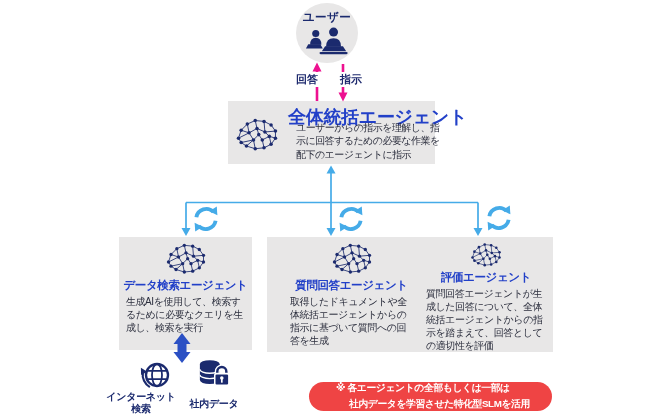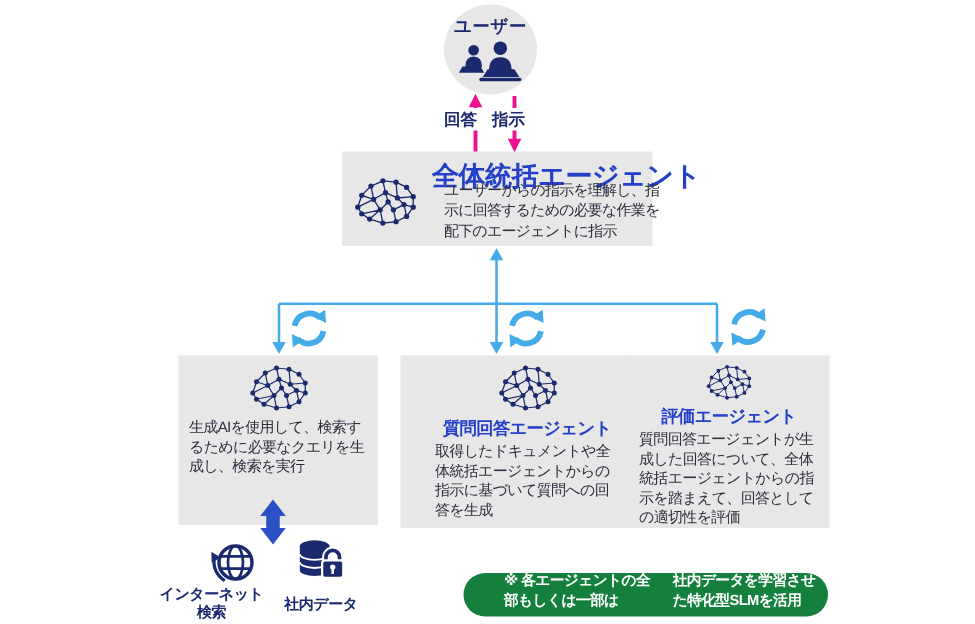--- a/index.html
+++ b/index.html
@@ -7,21 +7,21 @@
     position:relative;width:554px;height:416px;background:#ffffff;overflow:hidden;
     font-family:"Liberation Sans","DejaVu Sans",sans-serif;
   }
   .abs{position:absolute;}
   
   .user-node{left:296px;top:3px;width:62px;height:60px;border-radius:50%;background:#e8e7e7;text-align:center;}
   .user-label{margin-top:7px;font-size:11.5px;font-weight:bold;color:#1b2a6e;letter-spacing:.5px;}
   
   .overlay{left:0;top:0;width:650px;height:416px;z-index:3;pointer-events:none;}
   
-  .flow-labels{left:295px;top:72px;z-index:4;display:flex;gap:8px;}
+  .flow-labels{left:295px;top:72px;z-index:4;display:flex;gap:20px;}
   .flow-labels span{background:#fff;padding:0 1px;font-size:11px;font-weight:bold;color:#1e2a6e;}
   
   .gbox{background:#e8e7e7;z-index:2;}
   .orchestrator{left:228px;top:101px;width:207px;height:63px;}
   .orch-icon{left:235px;top:117px;z-index:2;}
   .orch-title{left:288px;top:105px;font-size:18px;font-weight:bold;color:#2240c8;z-index:2;letter-spacing:-.3px;}
   .orch-desc{left:296px;top:121px;width:146px;font-size:10px;line-height:1.33;color:#2c2f3e;z-index:2;letter-spacing:-.55px;}
   .agent-box{top:237px;display:flex;flex-direction:column;align-items:center;}
   .agent-1{left:119px;width:133px;height:113px;}
   .agent-2{left:267px;width:137px;height:115px;padding-left:16px;}
@@ -29,22 +29,22 @@
   .agent-box .brain{margin-top:5px;}
   .agent-title{margin-top:1px;font-size:11.5px;font-weight:bold;color:#2240c8;text-align:center;letter-spacing:-.4px;}
   .agent-desc{margin:2px 7px 0;font-size:10px;line-height:1.3;color:#2c2f3e;letter-spacing:-.45px;align-self:stretch;text-align:left;}
   
   .globe-icon{left:140px;top:358px;z-index:2;}
   .db-icon{left:197px;top:358px;z-index:2;}
   .src-label{font-size:10px;font-weight:bold;color:#1b2a6e;text-align:center;line-height:1.18;white-space:pre-line;z-index:2;letter-spacing:-.3px;}
   .src-1{left:96px;top:391px;width:90px;}
   .src-2{left:178px;top:398px;width:72px;}
   
-  .note-pill{left:309px;top:382px;width:243px;height:29px;border-radius:15px;background:#15803d;
-    display:flex;flex-direction:row;justify-content:space-between;padding-left:27px;box-sizing:border-box;z-index:2;}
+  .note-pill{left:309px;top:382px;width:243px;height:29px;border-radius:15px;background:#ef4444;
+    display:flex;flex-direction:column;justify-content:space-between;padding-left:27px;box-sizing:border-box;z-index:2;}
   .note-line{color:#ffffff;font-size:9.8px;font-weight:bold;line-height:1.28;letter-spacing:-.4px;}
   .note-line2{margin-left:13px;}
 </style>
 </head>
 <body>
 
 <div class="canvas">
 
   <svg width="0" height="0" style="position:absolute">
     <defs>
@@ -172,20 +172,21 @@
   <svg class="abs orch-icon" width="44" height="37">
       <use href="#brain"></use>
     </svg>
   <div class="abs orch-title">全体統括エージェント</div>
   <div class="abs orch-desc">ユーザーからの指示を理解し、指示に回答するための必要な作業を配下のエージェントに指示</div>
 
   <div class="abs gbox agent-box agent-1">
     <svg class="brain" width="42" height="35">
         <use href="#brain"></use>
       </svg>
+    <div class="agent-title">データ検索エージェント</div>
     <div class="agent-desc">生成AIを使用して、検索するために必要なクエリを生成し、検索を実行</div>
   </div>
   <div class="abs gbox agent-box agent-2">
     <svg class="brain" width="42" height="35">
         <use href="#brain"></use>
       </svg>
     <div class="agent-title">質問回答エージェント</div>
     <div class="agent-desc">取得したドキュメントや全体統括エージェントからの指示に基づいて質問への回答を生成</div>
   </div>
   <div class="abs gbox agent-box agent-3">

